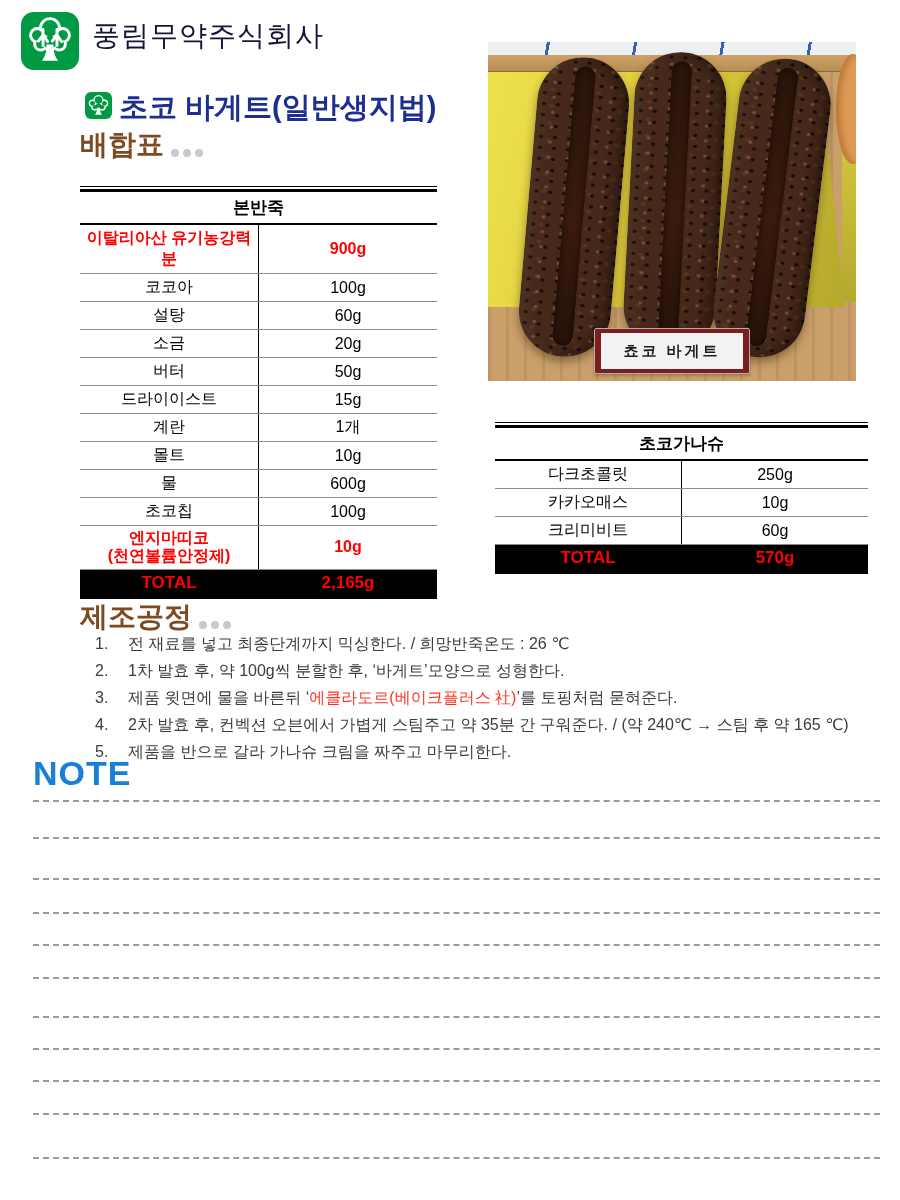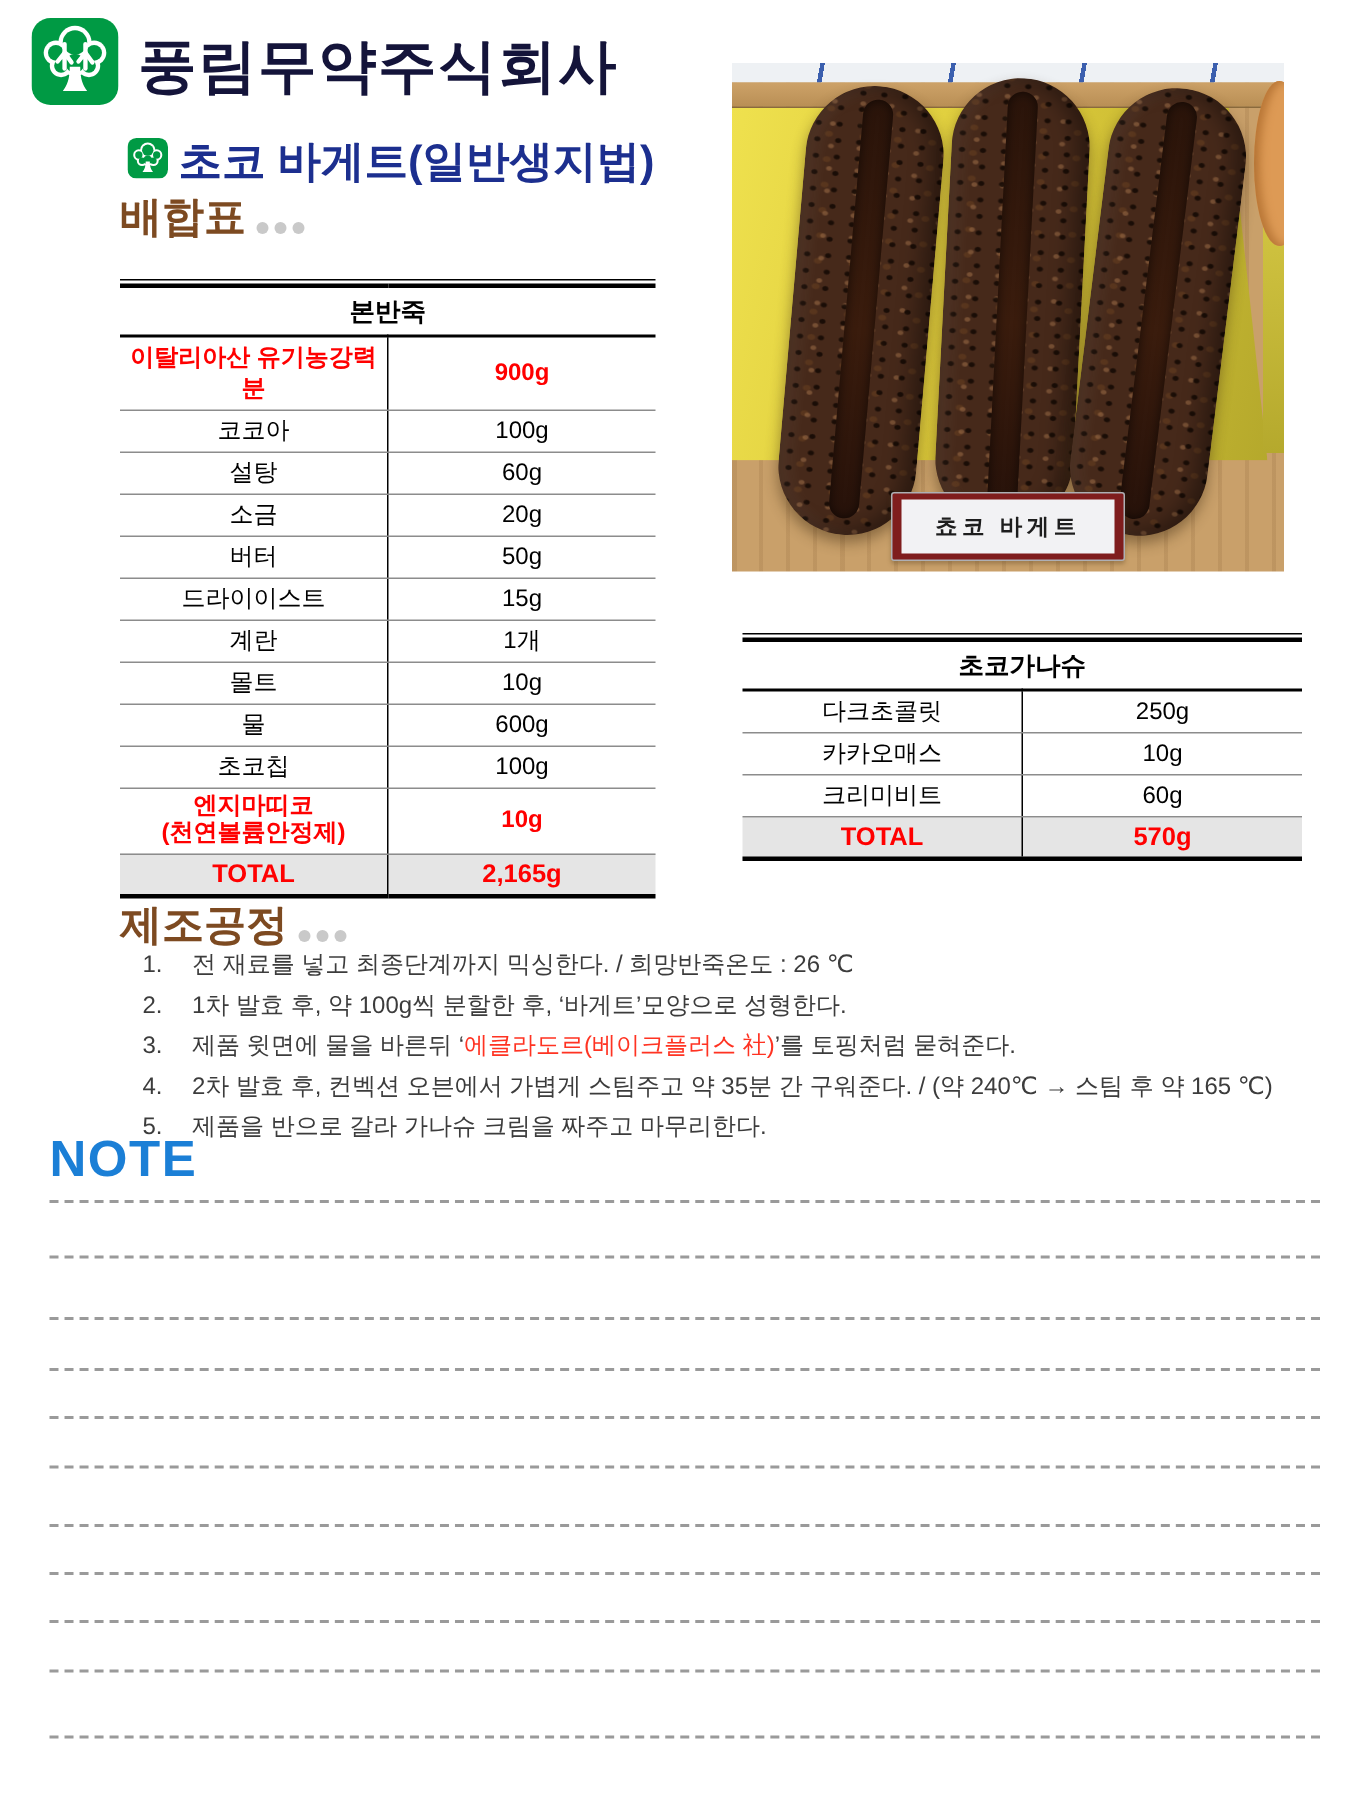--- a/index.html
+++ b/index.html
@@ -1,39 +1,39 @@
 <!DOCTYPE html>
 <html><head>
 <meta charset="utf-8">
 <style>
   * { margin:0; padding:0; box-sizing:border-box; }
   body { width:900px; height:1200px; background:#fff; font-family:"Liberation Sans","DejaVu Sans",sans-serif; position:relative; }
   .page { position:absolute; inset:0; width:900px; height:1200px; background:#fff; overflow:hidden; }
 
   
   .logo-big { position:absolute; left:21px; top:12px; width:58px; height:58px; }
-  .company-name { position:absolute; left:92px; top:17px; font-size:39px; font-weight:bold; color:#14143a; letter-spacing:1px; }
+  .company-name { position:absolute; left:92px; top:17px; font-size:28px; font-weight:normal; color:#14143a; letter-spacing:1px; }
 
   
   .logo-small { position:absolute; left:85px; top:92px; width:27px; height:27px; }
   .doc-title { position:absolute; left:119px; top:88px; font-size:29px; font-weight:bold; color:#1c2f8f; }
 
   
   .sec-head { position:absolute; font-family:"Liberation Serif","DejaVu Serif",serif; font-weight:bold; font-size:28px; color:#7d4a21; }
   .sec-head .dots { display:inline-block; margin-left:7px; vertical-align:middle; }
   .sec-head .dots i { display:inline-block; width:8px; height:8px; border-radius:50%; background:#c9c9c9; margin-right:4px; }
 
   
   .tblwrap { position:absolute; border-top:1px solid #000; padding-top:2px;margin-top:33px; }
   table { border-collapse:collapse; width:100%; table-layout:fixed; }
   thead th { border-top:3px solid #000; border-bottom:2px solid #000; font-size:17px; font-weight:bold; padding:4px 0; color:#000; }
   td { border-bottom:1px solid #8c8c8c; text-align:center; font-size:16px; color:#000; padding:3px 2px; height:27px; }
   td.name { border-right:1px solid #000; width:49.5%; }
   tr.hl td { color:#f00; font-weight:bold; }
-  tr.total td { background:#e5e5e5; color:#f00; font-weight:bold; border-top:1px solid #444; border-bottom:3px solid #000; font-size:17px; }
+  tr.total td { background:#000000; color:#f00; font-weight:bold; border-top:1px solid #444; border-bottom:3px solid #000; font-size:17px; }
   td .l2 { display:block; line-height:1.15; }
 
   .dough-table { left:80px; top:153px; width:357px; }
   .ganache-table { left:495px; top:389px; width:373px; }
   .head-recipe { left:80px; top:126px; }
   .head-process { left:80px; top:598px; }
 
   
   .photo { position:absolute; left:488px; top:42px; width:368px; height:339px; background:#c9a06a; overflow:hidden; }
   .photo .grain { position:absolute; inset:0; background:repeating-linear-gradient(90deg, rgba(118,79,38,.14) 0 3px, transparent 3px 18px); }

